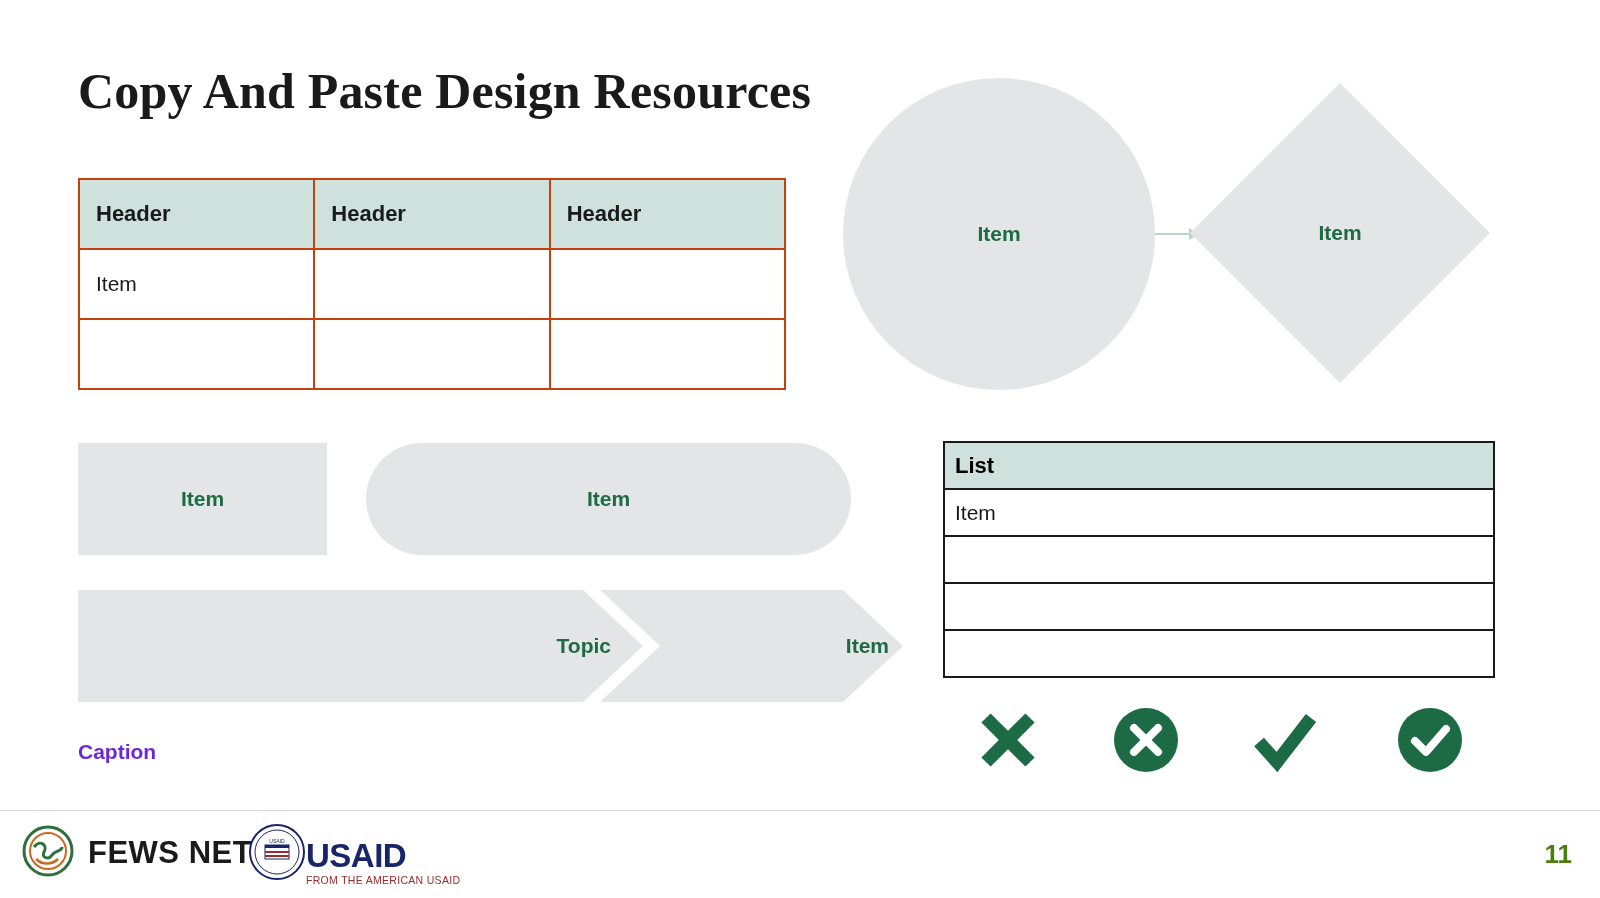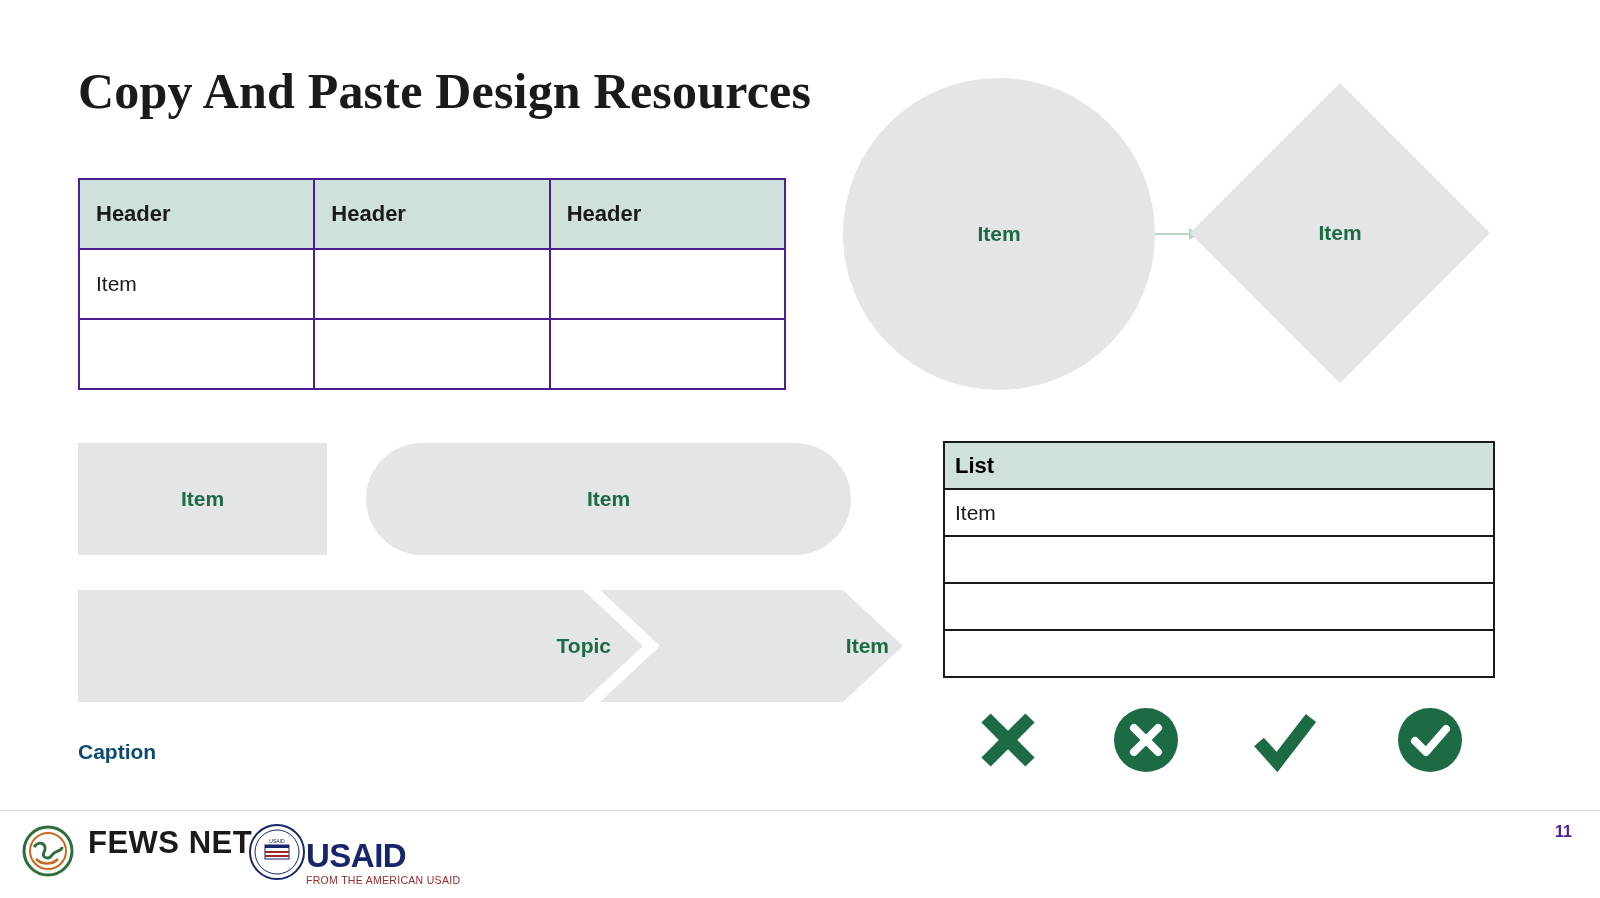--- a/index.html
+++ b/index.html
@@ -41,21 +41,21 @@
     top: 178px;
     width: 708px;
   }
   table.grid {
     border-collapse: collapse;
     width: 100%;
     table-layout: fixed;
   }
   table.grid th,
   table.grid td {
-    border: 2px solid #4c1d95;
+    border: 2px solid #c2410c;
     height: 68px;
     padding: 0 16px;
     text-align: left;
     vertical-align: middle;
     font-size: 21px;
     color: #1a1a1a;
   }
   table.grid th {
     background: #cfe1dc;
     font-weight: bold;
@@ -180,21 +180,21 @@
   }
   .chev-2 .shape-label { transform: translateX(-14px); }
 
   
   .caption {
     position: absolute;
     left: 78px;
     top: 740px;
     font-size: 21px;
     font-weight: bold;
-    color: #0c4a6e;
+    color: #6d28d9;
   }
 
   
   .list-box {
     position: absolute;
     left: 943px;
     top: 441px;
     width: 548px;
     border: 2px solid #1a1a1a;
     background: #ffffff;
@@ -258,21 +258,21 @@
     right: 0;
     top: 811px;
     height: 87px;
     background: #ffffff;
   }
   .fews-logo {
     position: absolute;
     left: 22px;
     top: 14px;
     display: flex;
-    align-items: flex-start;
+    align-items: center;
     gap: 14px;
   }
   .fews-text {
     font-family: "Liberation Sans", sans-serif;
     font-weight: bold;
     font-size: 31px;
     color: #1a1a1a;
     letter-spacing: 0.5px;
   }
   .usaid-logo {
@@ -298,24 +298,24 @@
   .usaid-sub {
     font-family: "Liberation Sans", sans-serif;
     font-size: 10.5px;
     color: #9b2a2a;
     letter-spacing: 0.3px;
     margin-top: 3px;
   }
   .page-number {
     position: absolute;
     right: 28px;
-    top: 12px;
-    font-size: 16px;
-    font-weight: bold;
-    color: #4c1d95;
+    top: 28px;
+    font-size: 26px;
+    font-weight: bold;
+    color: #4d7c0f;
   }
 </style>
 </head>
 <body>
 
 <div class="slide">
 
   <div class="slide-title">Copy And Paste Design Resources</div>
 
   <div class="table-wrap">

